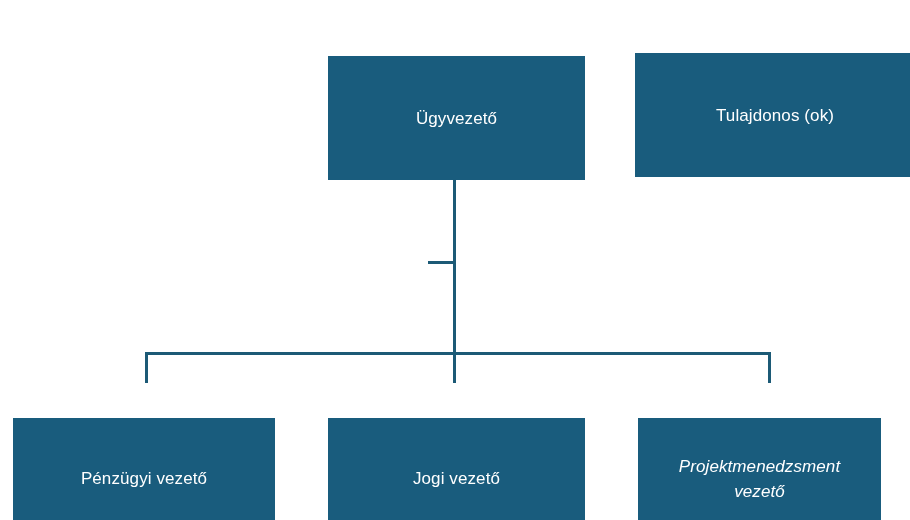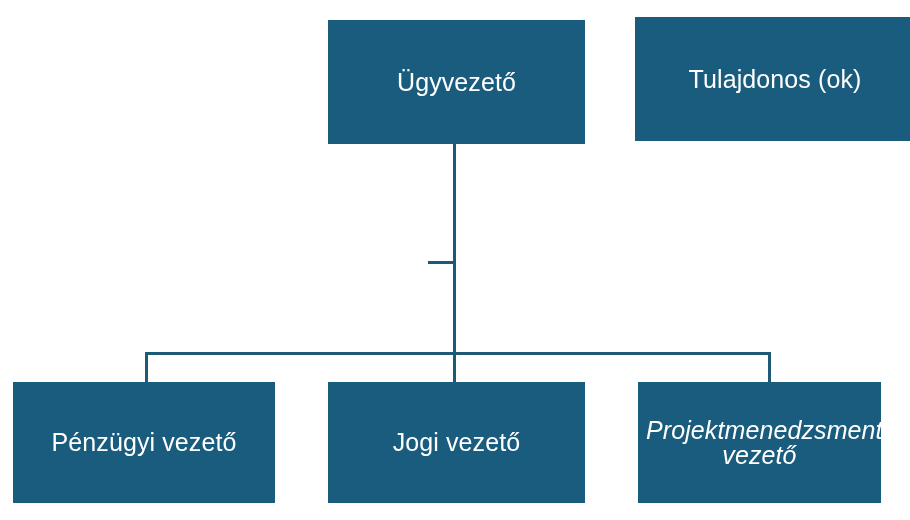--- a/index.html
+++ b/index.html
@@ -17,24 +17,25 @@
   }
   .org-box {
     position: absolute;
     box-sizing: border-box;
     background: #195C7D;
     display: flex;
     align-items: center;
     justify-content: center;
     text-align: center;
     color: #ffffff;
-    font-size: 25px;
+    font-size: 17px;
     line-height: 25px;
     letter-spacing: 0.1px;
     padding: 4px 8px;
+    margin-top: 36px;
     -webkit-font-smoothing: antialiased;
   }
   .org-box .org-box-label {
     display: block;
     width: 100%;
     white-space: pre-line;
   }
   
   #box-ugyvezeto      { left: 328px; top: 20px;  width: 257px; height: 124px; }
   #box-tulajdonos     { left: 635px; top: 17px;  width: 280px; height: 124px; }

